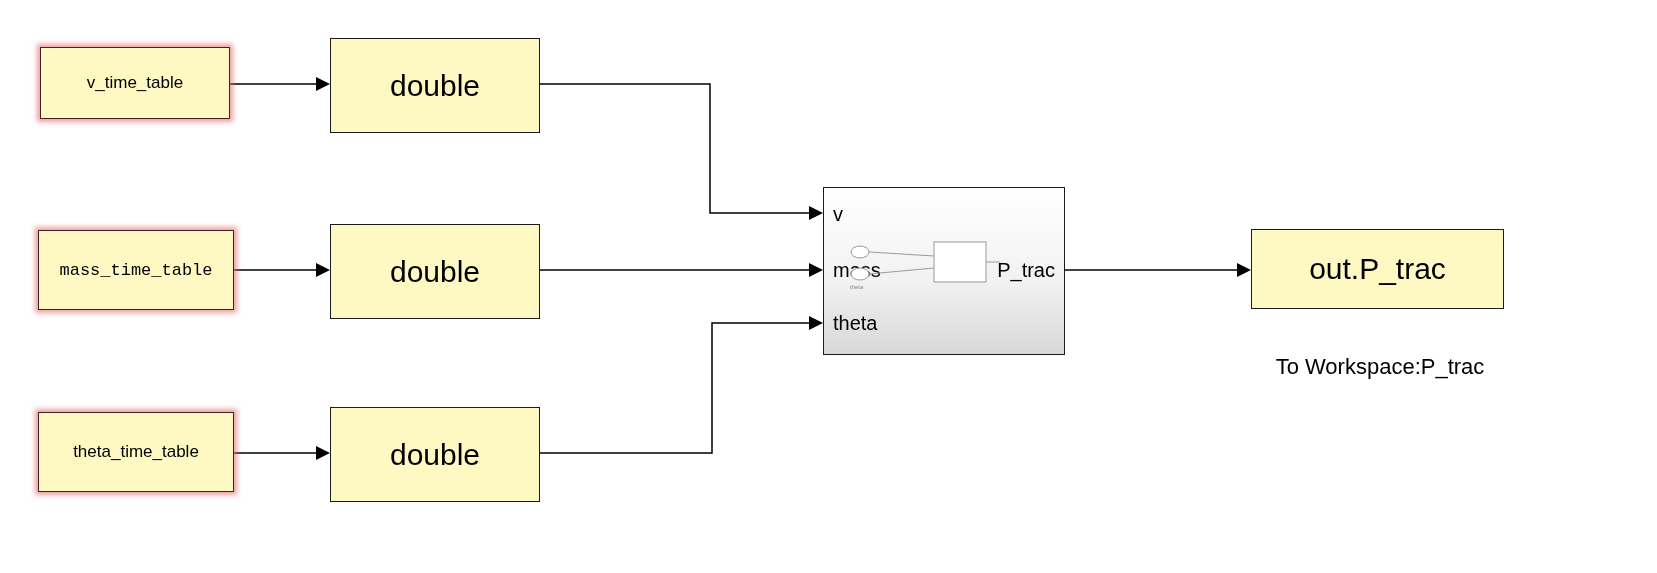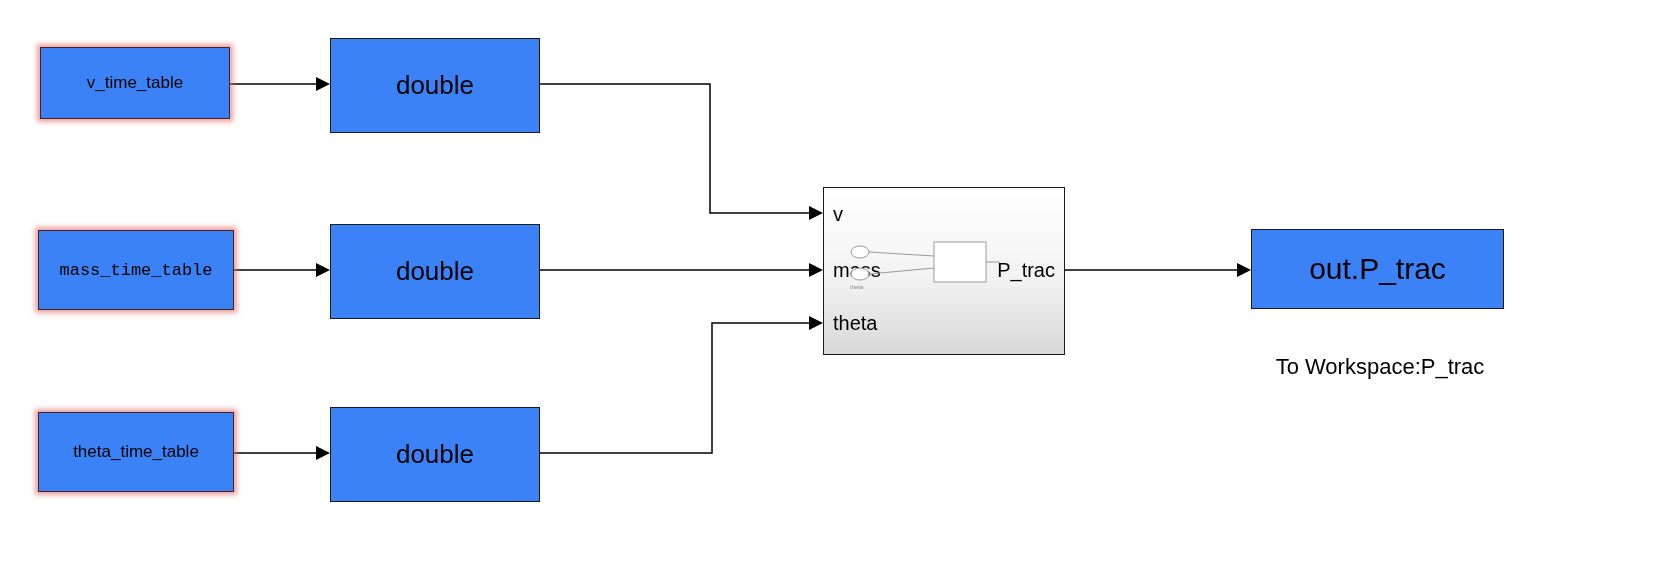--- a/index.html
+++ b/index.html
@@ -20,34 +20,34 @@
     left: 0;
     top: 0;
     pointer-events: none;
   }
   .wires polyline, .wires line {
     pointer-events: stroke;
   }
   .block {
     position: absolute;
     box-sizing: border-box;
-    background: #3b82f6;
+    background: #fef9c3;
     border: 1.6px solid #1a1a1a;
     display: flex;
     align-items: center;
     justify-content: center;
     color: #000000;
   }
   .source {
     border: 1.6px solid #4a1f1f;
     box-shadow: 0 0 5px 3px rgba(224, 110, 110, 0.65);
     font-size: 17px;
   }
   .double {
-    font-size: 26px;
+    font-size: 30px;
   }
   .subsystem {
     background: linear-gradient(to bottom, #ffffff 0%, #f2f2f2 55%, #d8d8d8 100%);
     justify-content: flex-start;
     align-items: flex-start;
   }
   .port-label {
     position: absolute;
     font-size: 20px;
     color: #000000;

